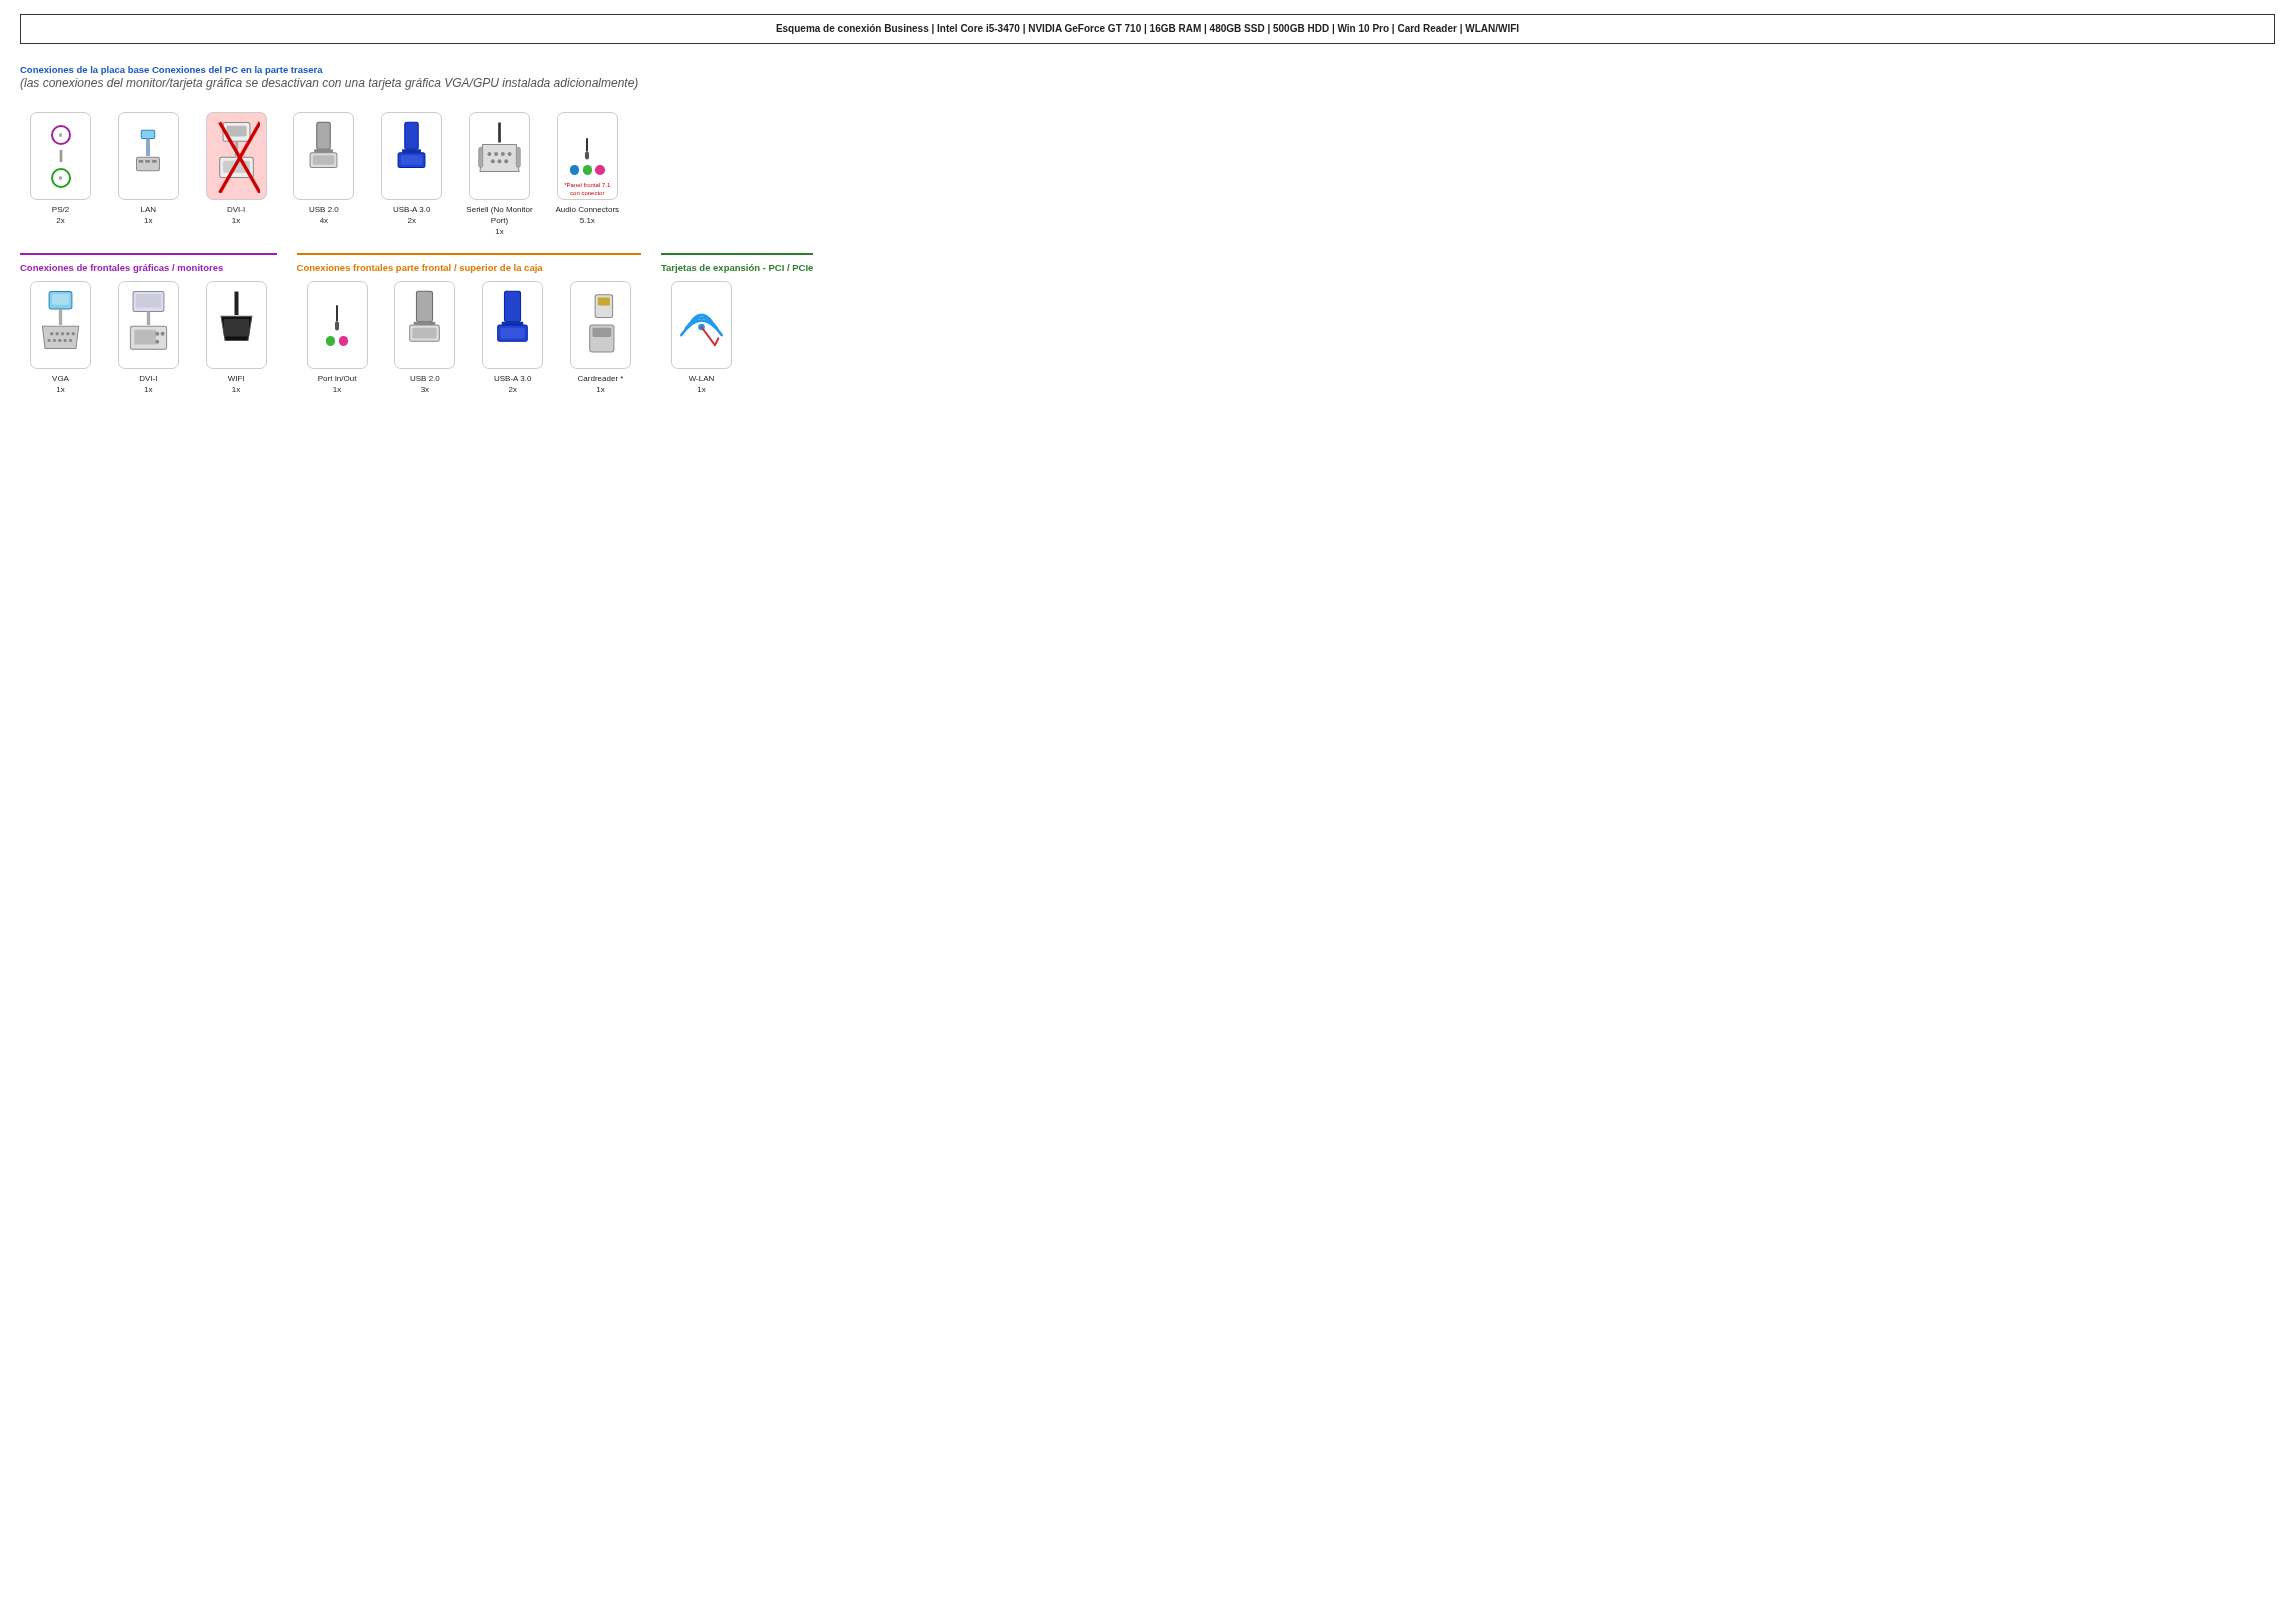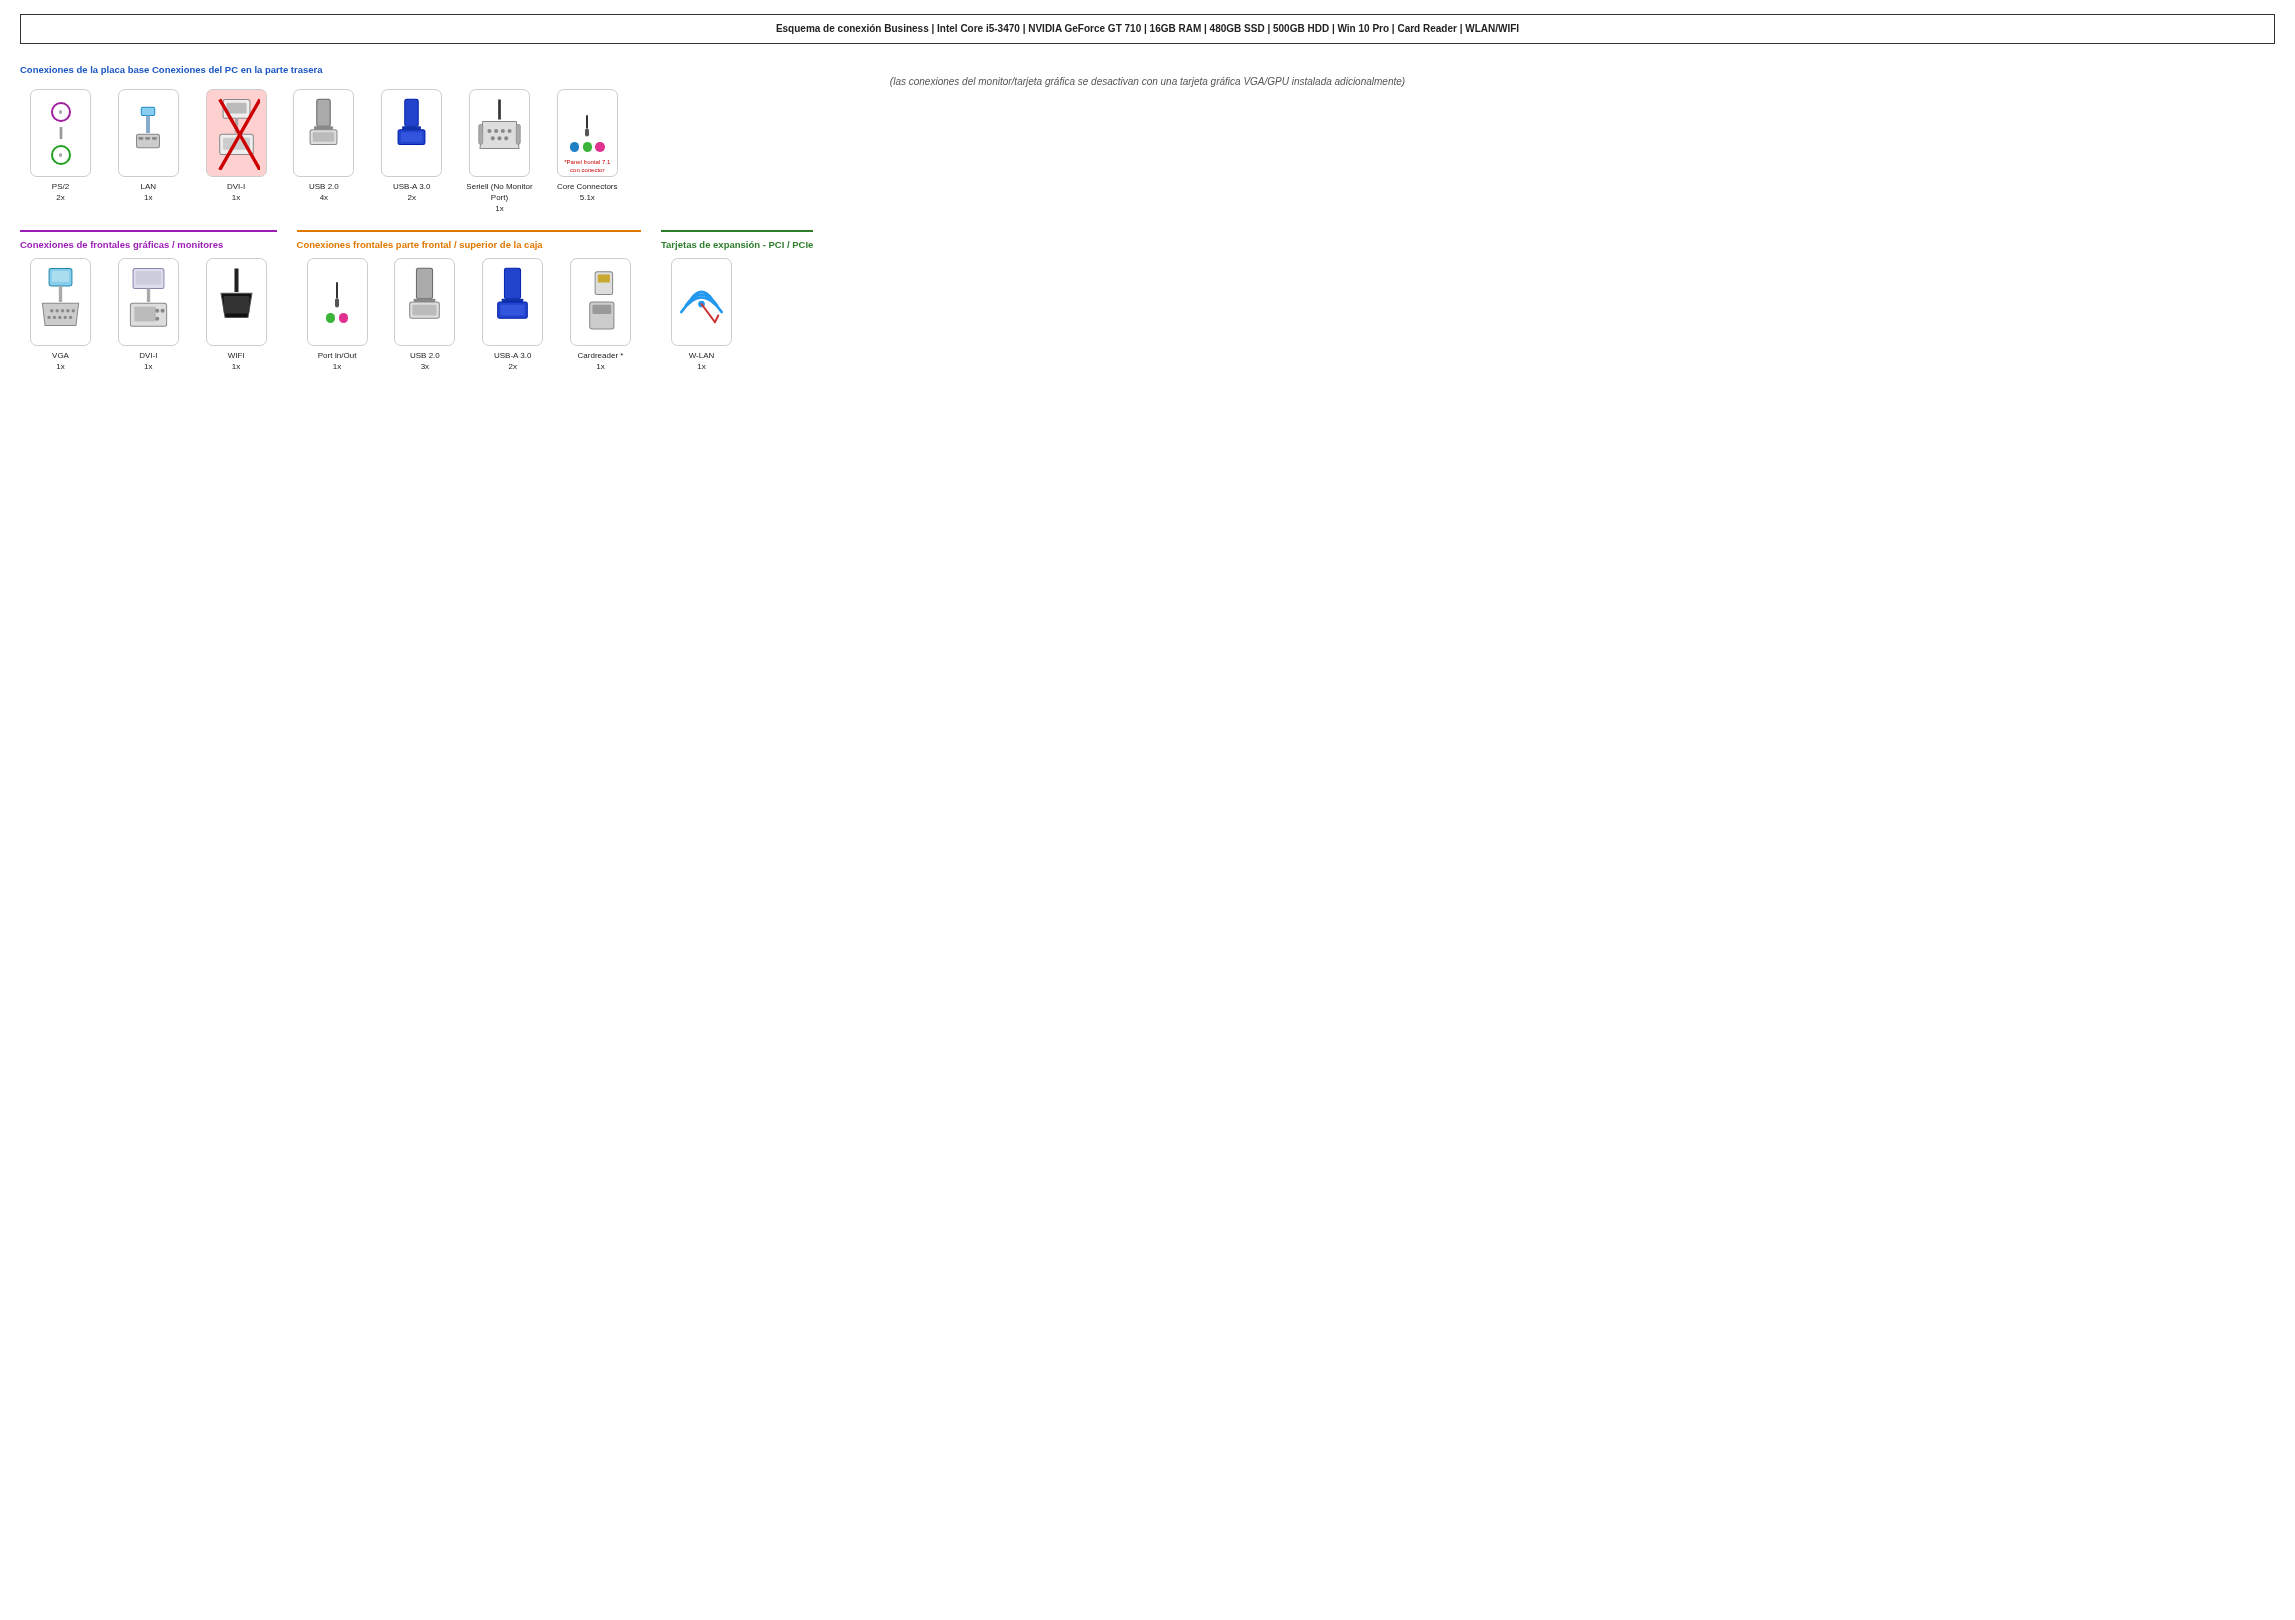--- a/index.html
+++ b/index.html
@@ -18,25 +18,24 @@
       padding: 6.8px 10.8px;
       margin-bottom: 20px;
       line-height: 1.5;
     }
     .section-title {
       font-size: 9.5px;
       font-weight: bold;
       margin-bottom: 1.4px;
     }
     .section-subtitle {
-      font-size: 10px;
+      font-size: 12px;
       color: #555;
       font-style: italic;
-      margin-bottom: 2px;
-      text-align: center;
+      margin-bottom: 22px;
     }
     .section-block {
       margin-bottom: 16px;
     }
     .connectors-row {
       display: flex;
       flex-wrap: wrap;
       gap: 6.8px;
       margin-bottom: 4px;
     }
@@ -254,21 +253,21 @@
 
           <div class="audio-circles-row">
             <div class="circle-blue"></div>
             <div class="circle-green"></div>
             <div class="circle-pink"></div>
           </div>
         </div>
         <span class="small-note">*Panel frontal 7.1 con conector</span>
       </div>
       <div class="connector-label">
-        <div>Core Connectors</div>
+        <div>Audio Connectors</div>
         <div>5.1x</div>
       </div>
     </div>
 
   </div>
 </div>
 
 <div class="bottom-sections">
 
   <div class="bottom-section">

